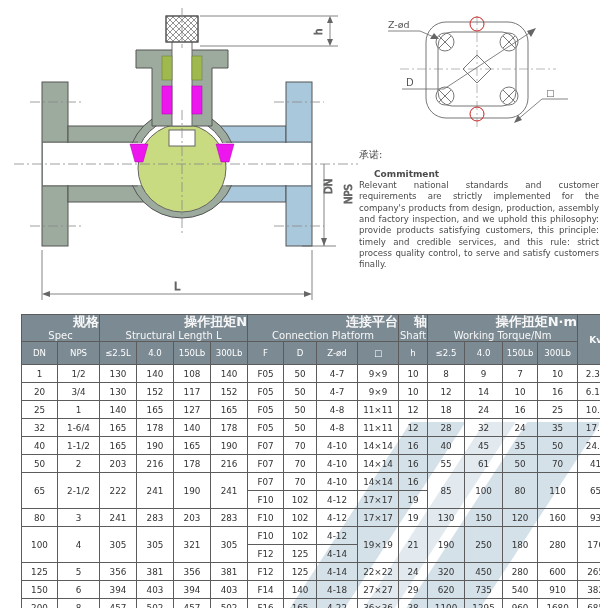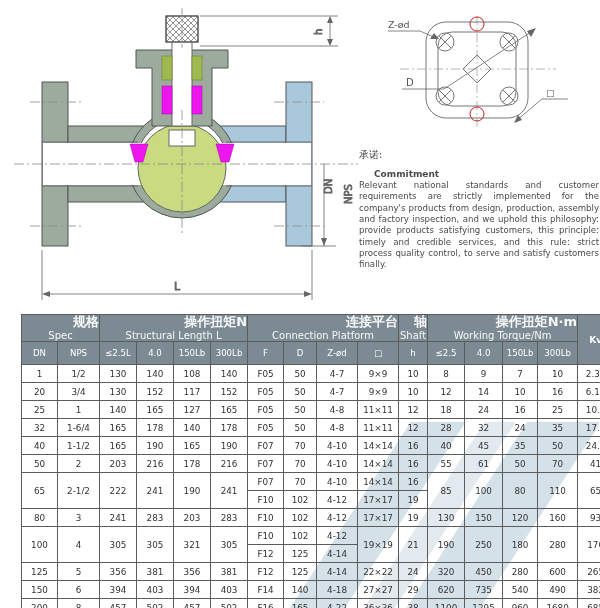--- a/index.html
+++ b/index.html
@@ -432,21 +432,21 @@
             <td>394</td>
             <td>403</td>
             <td>F14</td>
             <td>140</td>
             <td>4-18</td>
             <td>27×27</td>
             <td>29</td>
             <td>620</td>
             <td>735</td>
             <td>540</td>
-            <td>490</td>
+            <td>910</td>
             <td>382</td>
           </tr>
           <tr>
             <td>200</td>
             <td>8</td>
             <td>457</td>
             <td>502</td>
             <td>457</td>
             <td>502</td>
             <td>F16</td>

